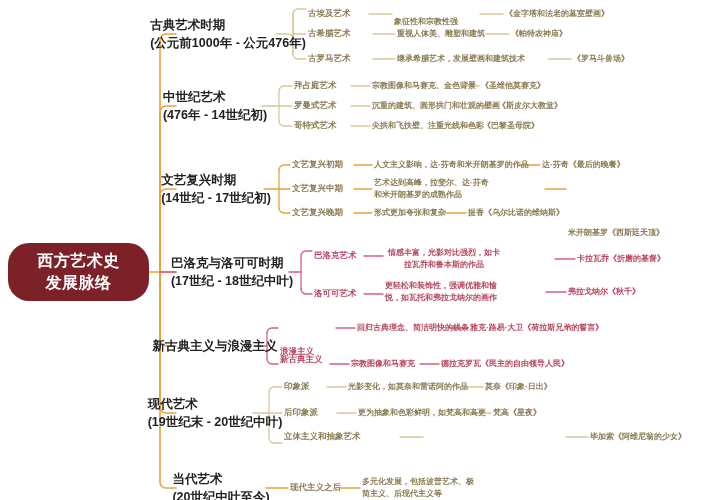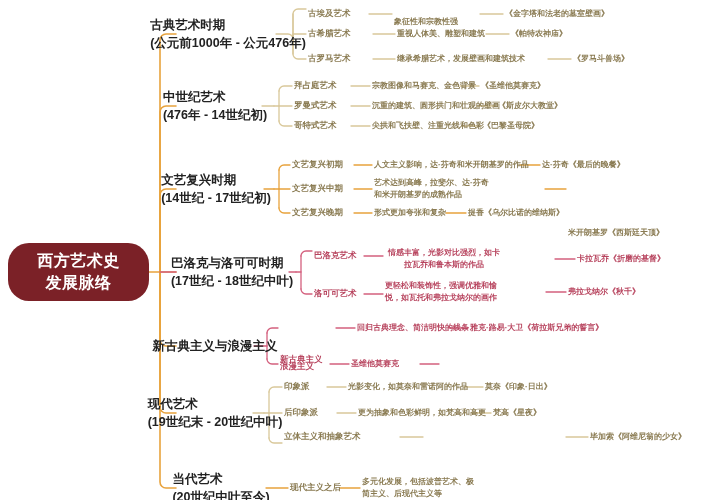--- a/index.html
+++ b/index.html
@@ -264,22 +264,23 @@
   <div class="node wk pink" style="left:568px;top:292px;">弗拉戈纳尔《秋千》</div>
 
   <div class="node era" style="left:215px;top:346px;">
     <span>新古典主义与浪漫主义</span>
   </div>
 
   <div class="node mv pink" style="left:280px;top:328px;margin-top:32px;">新古典主义</div>
   <div class="node ds pink nw" style="left:357px;top:328px;">回归古典理念、简洁明快的线条</div>
   <div class="node wk pink" style="left:470px;top:328px;">雅克·路易·大卫《荷拉斯兄弟的誓言》</div>
 
-  <div class="node mv pink" style="left:280px;top:367px;">浪漫主义</div>
-  <div class="node ds pink nw" style="left:351px;top:364px;">圣维他莫赛克</div>
+  <div class="node mv pink" style="left:280px;top:352px;">浪漫主义</div>
+  <div class="node ds pink nw" style="left:351px;top:364px;">宗教图像和马赛克</div>
+  <div class="node wk pink" style="left:441px;top:364px;">德拉克罗瓦《民主的自由领导人民》</div>
 
   <div class="node era" style="left:215px;top:413px;">
     <span>现代艺术</span>
     <span class="sub">(19世纪末 - 20世纪中叶)</span>
   </div>
 
   <div class="node mv" style="left:284px;top:387px;">印象派</div>
   <div class="node ds nw" style="left:348px;top:387px;">光影变化，如莫奈和雷诺阿的作品</div>
   <div class="node wk" style="left:485px;top:387px;">莫奈《印象·日出》</div>
 

